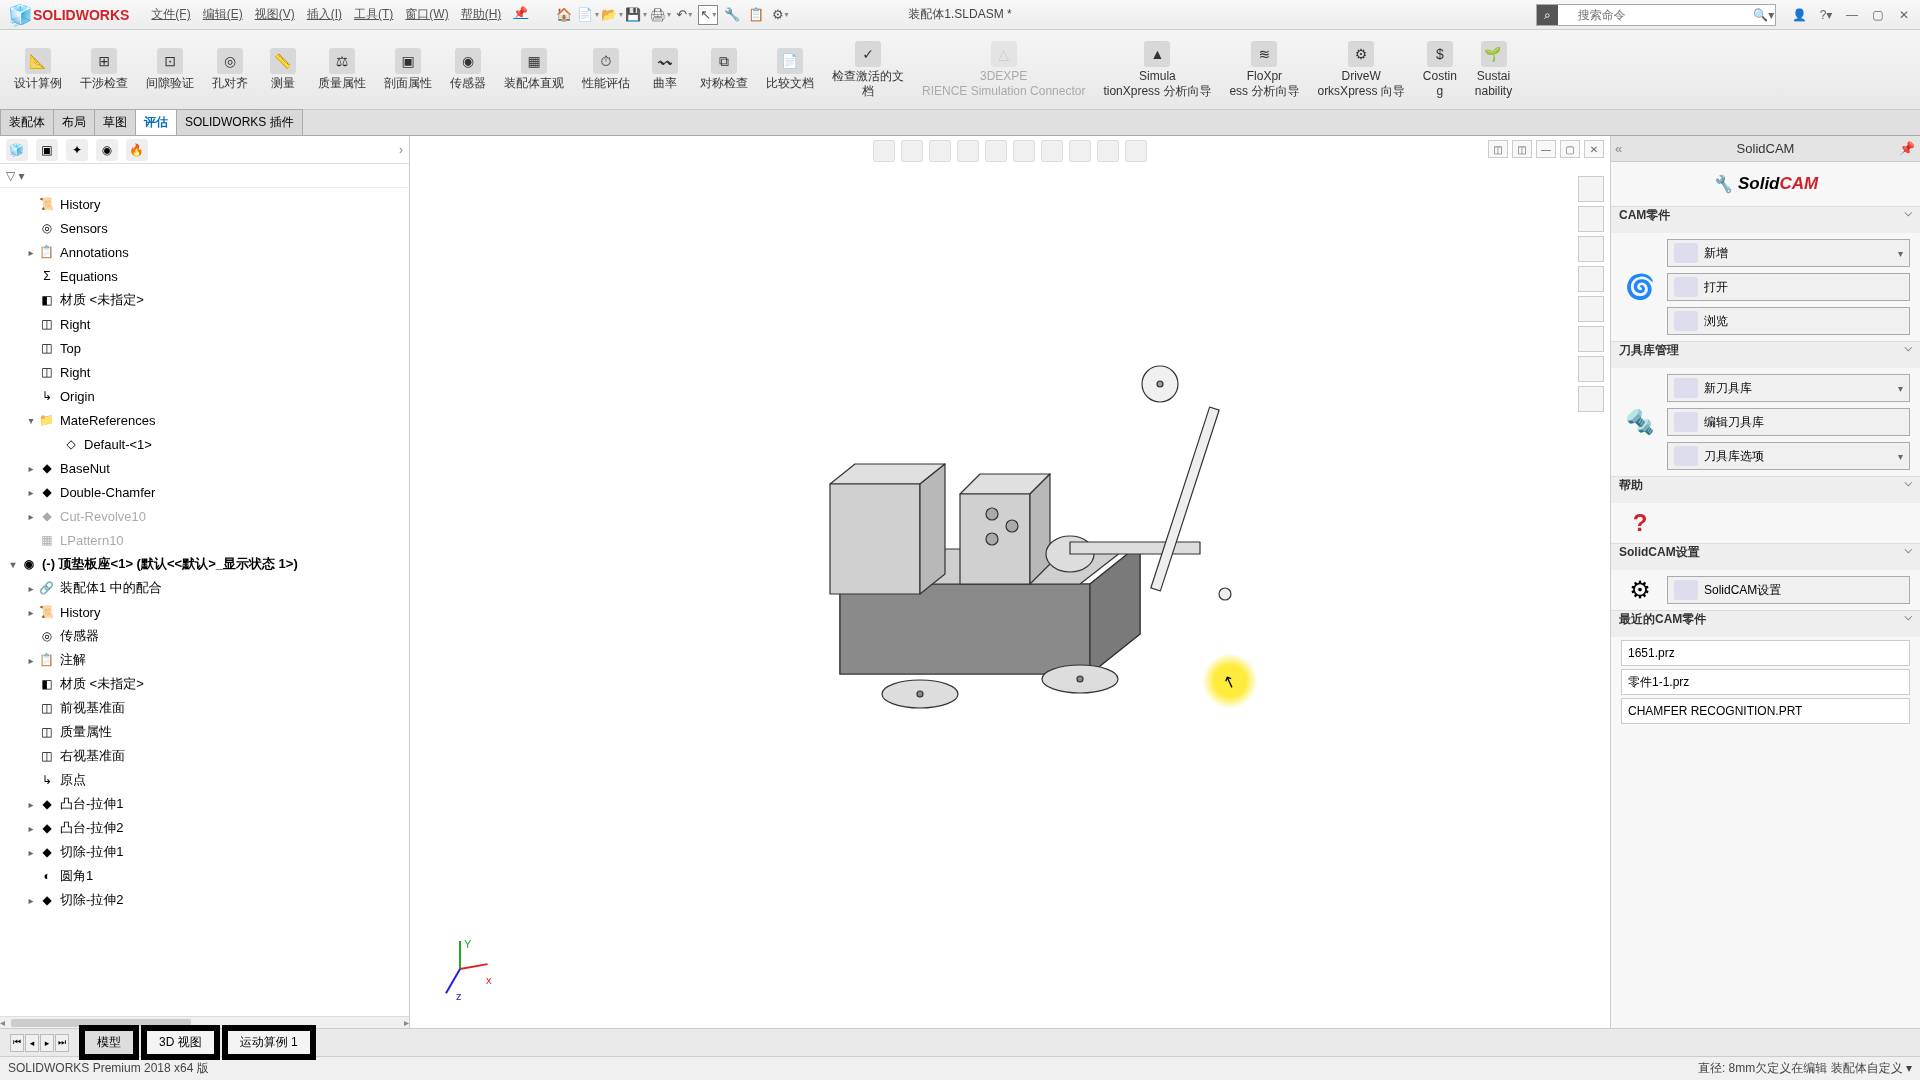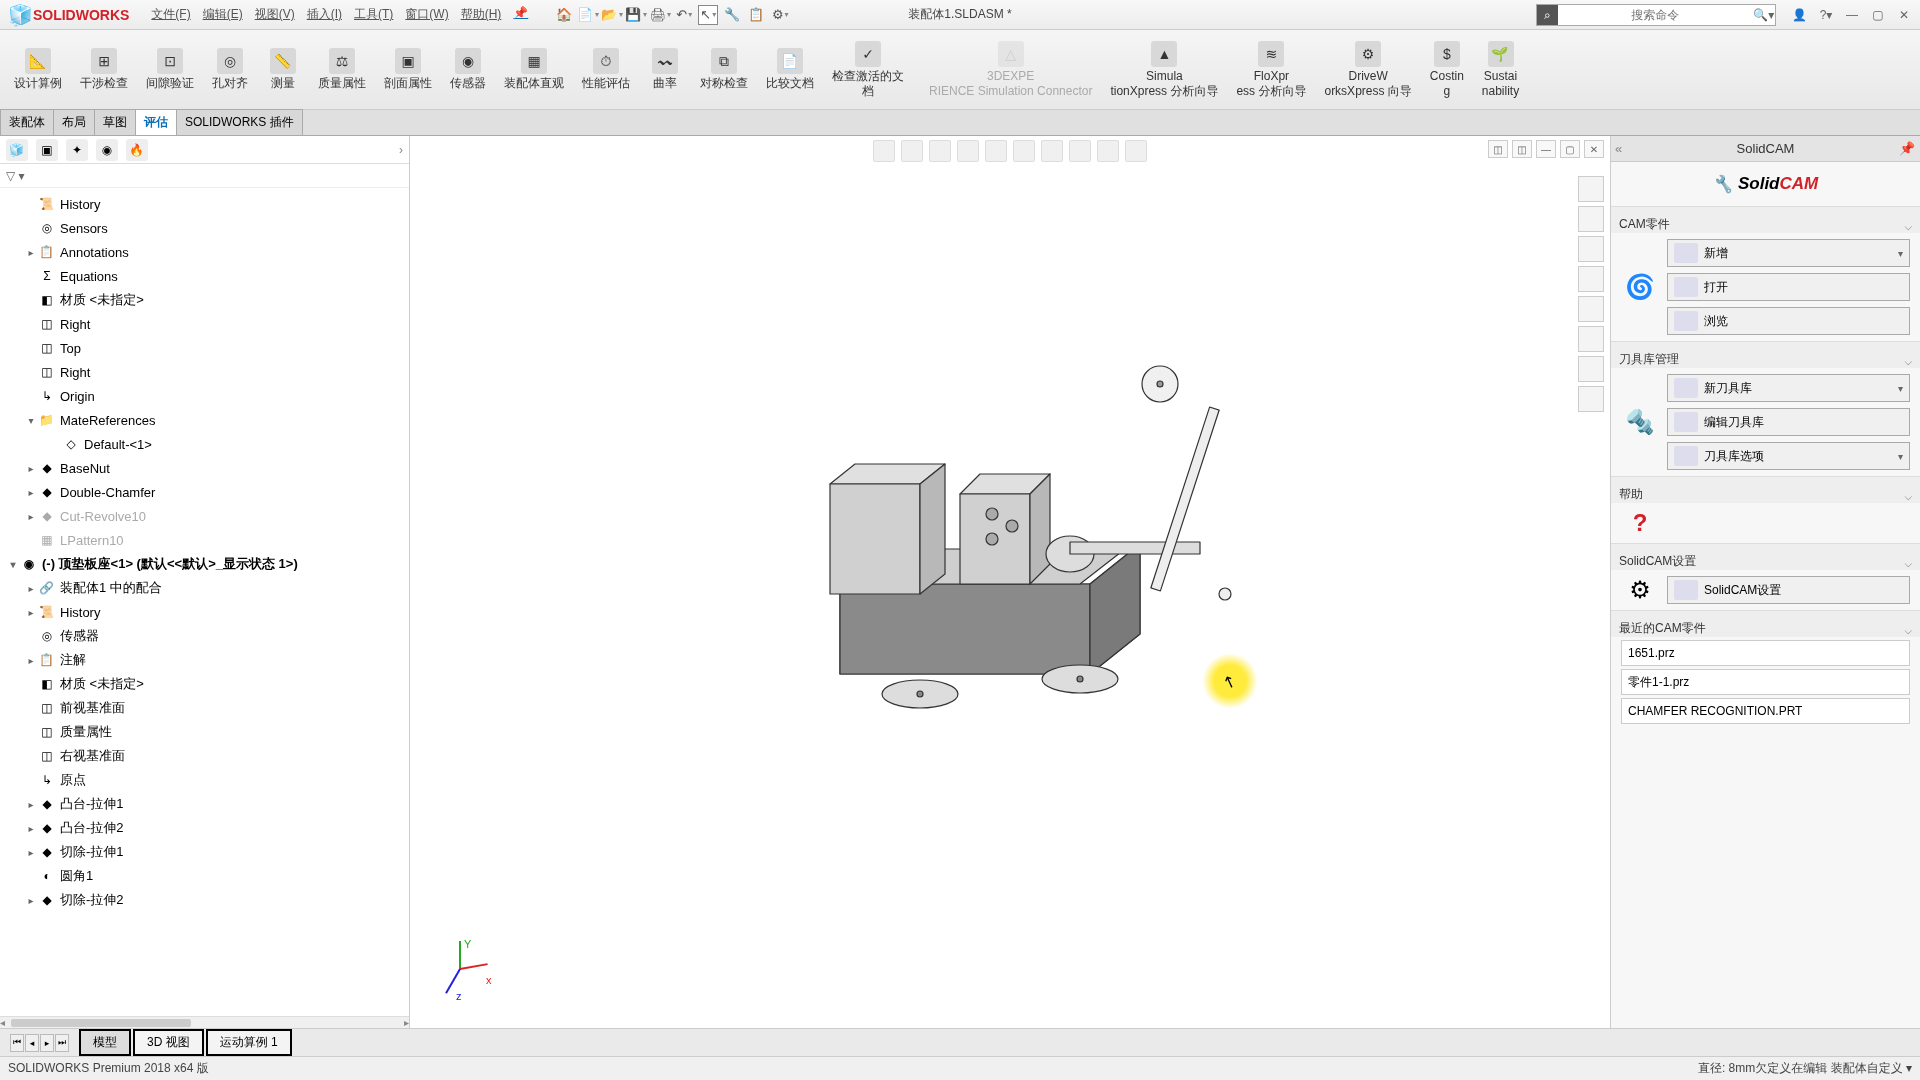--- a/index.html
+++ b/index.html
@@ -11,28 +11,28 @@
 .menubar { display:flex; margin-left:8px; }
 .menubar span { padding:0 6px; color:#555; cursor:default;text-decoration:underline; }
 .qat { display:flex; align-items:center; margin-left:20px; gap:4px; }
 .qat .i { width:20px; height:20px; display:flex; align-items:center; justify-content:center; color:#555; font-size:13px; border:1px solid transparent; }
 .qat .i.dd::after { content:"▾"; font-size:8px; margin-left:1px; color:#888; }
 .doc-title { position:absolute; left:50%; transform:translateX(-50%); color:#444; }
 .winctrl { margin-left:auto; display:flex; align-items:center; gap:6px; padding-right:6px; }
 .winctrl .i { width:20px; height:20px; display:flex; align-items:center; justify-content:center; color:#666; }
 .search-top { display:flex; align-items:center; border:1px solid #aaa; background:#fff; height:22px; width:240px; margin-right:8px; }
 .search-top .sb { width:24px; height:20px; background:#555; color:#fff; display:flex; align-items:center; justify-content:center; }
-.search-top input { border:none; flex:1; font-size:12px; padding:0 20px; outline:none;text-align:center; }
+.search-top input { border:none; flex:1; font-size:12px; padding:0 20px; outline:none; }
 .search-top .mag { width:26px; text-align:center; color:#666; }
 
 
 .ribbon { height:80px; background:linear-gradient(#f5f5f5,#e8e8e8); border-bottom:1px solid #ccc; display:flex; align-items:stretch; padding:4px 6px; gap:2px; }
 .rb { display:flex; flex-direction:column; align-items:center; justify-content:center; padding:2px 8px; text-align:center; color:#333; min-width:50px; }
 .rb .ic { width:26px; height:26px; background:#d8d8d8; border-radius:3px; margin-bottom:2px; display:flex; align-items:center; justify-content:center; font-size:14px; }
-.rb.disabled { color:#aaa;margin-left:7px; }
+.rb.disabled { color:#aaa; }
 .rb.disabled .ic { opacity:.5; }
 .rb .lbl { line-height:1.2; }
 
 
 .tabs { height:26px; display:flex; align-items:flex-end; background:#e0e0e0; border-bottom:1px solid #aaa; }
 .tab { padding:4px 8px; border:1px solid #aaa; border-bottom:none; margin-right:-1px; background:#d8d8d8; }
 .tab.active { background:#fff; color:#0a6fb8; font-weight:bold; }
 
 
 .main { display:flex; height:calc(1080px - 30px - 80px - 26px - 28px - 24px); }
@@ -70,33 +70,33 @@
 .model-svg { position:absolute; left:50%; top:48%; transform:translate(-50%,-50%); }
 
 
 .right { width:310px; border-left:1px solid #ccc; background:#f7f7f7; display:flex; flex-direction:column; }
 .right-hdr { height:26px; background:#e4e4e4; border-bottom:1px solid #ccc; display:flex; align-items:center; justify-content:center; font-size:13px; color:#333; position:relative; }
 .right-hdr .coll { position:absolute; left:4px; color:#888; }
 .right-hdr .pin { position:absolute; right:4px; color:#888; }
 .sc-logo { display:flex; align-items:center; justify-content:center; height:44px; font-size:17px; font-weight:bold; font-style:italic; color:#000; gap:4px; }
 .sc-logo .red { color:#d22128; }
 .section { border-top:1px solid #ddd; }
-.sec-hdr { height:26px; display:flex; align-items:flex-end; padding:0 8px; font-weight:normal; font-size:12px; color:#333; background:#eee; justify-content:space-between; }
+.sec-hdr { height:26px; display:flex; align-items:flex-start; padding:0 8px; font-weight:bold; font-size:12px; color:#333; background:#eee; justify-content:space-between; }
 .sec-hdr .chev { color:#888; font-size:10px; }
 .sec-body { padding:6px 10px; display:flex; gap:8px; }
 .sec-ic { width:38px; display:flex; align-items:center; justify-content:center; font-size:24px; }
 .sec-btns { flex:1; display:flex; flex-direction:column; gap:6px; }
 .pbtn { height:28px; border:1px solid #aaa; background:#f0f0f0; display:flex; align-items:center; padding:0 6px; font-size:12px; position:relative; }
 .pbtn .pic { width:24px; height:20px; margin-right:6px; background:#dde; border-radius:2px; }
 .pbtn.dd::after { content:"▾"; position:absolute; right:6px; color:#666; font-size:10px; }
 .recent-item { height:26px; border:1px solid #ccc; background:#fff; margin:3px 10px; display:flex; align-items:center; padding:0 6px; font-size:12px; }
 
 
 .btabs { height:28px; background:#eaeaea; border-top:1px solid #ccc; display:flex; align-items:center; padding-left:10px; gap:2px; }
-.btab { padding:3px 12px; border:2px solid #000000; background:#f4f4f4; font-size:12px; }
+.btab { padding:3px 12px; border:6px solid #000000; background:#f4f4f4; font-size:12px; }
 .btab.first { background:#ddd; }
 .btabs .navbtns { display:flex; gap:1px; margin-right:8px; }
 .btabs .navbtns .n { width:14px; height:18px; border:1px solid #bbb; background:#f0f0f0; font-size:9px; display:flex; align-items:center; justify-content:center; }
 
 
 .status { height:24px; background:#f0f0f0; border-top:1px solid #ccc; display:flex; align-items:center; padding:0 8px; font-size:12px; color:#444; }
 .status .r { margin-left:auto; display:flex; }
 </style>
 </head>
 <body>

